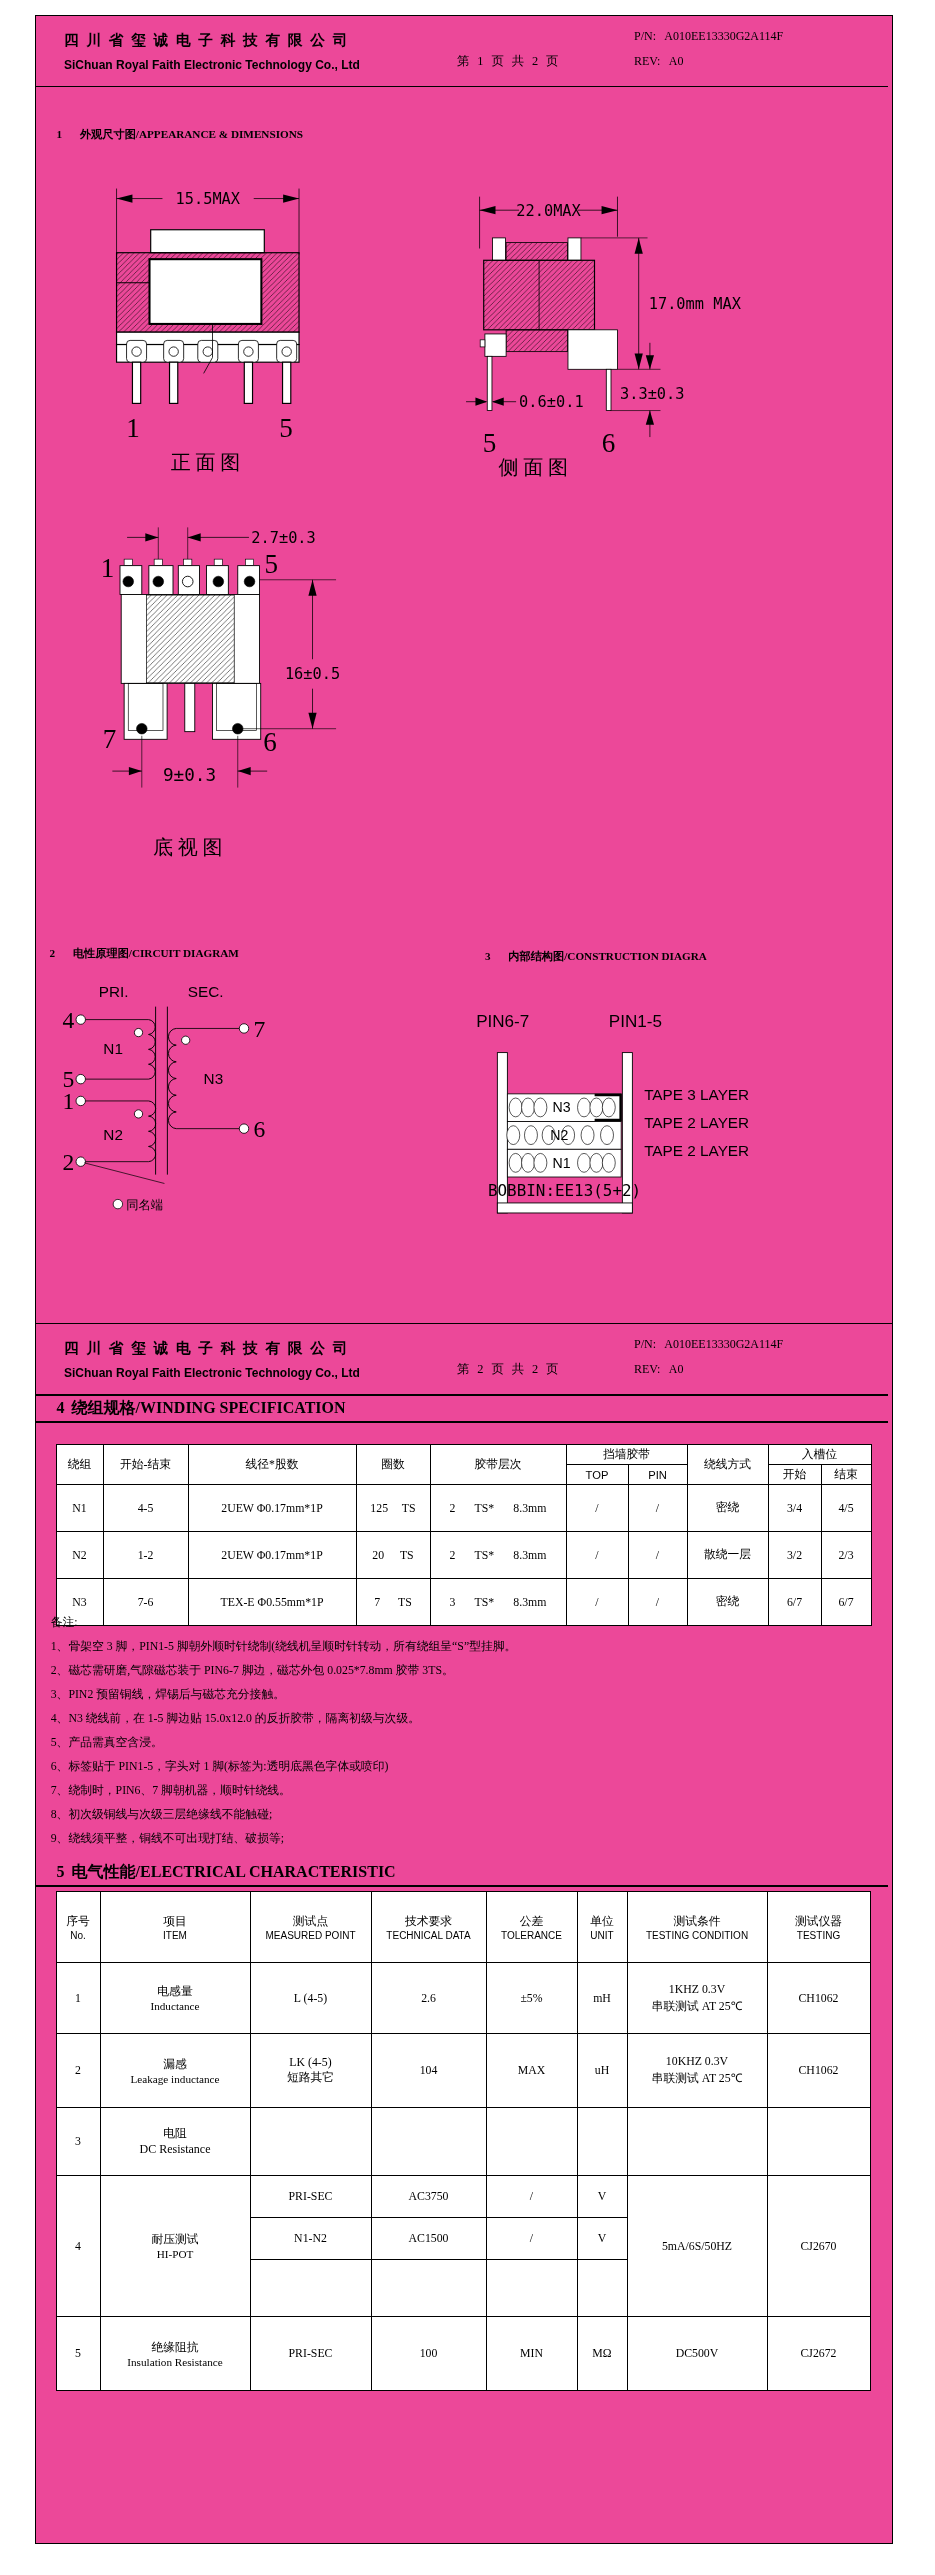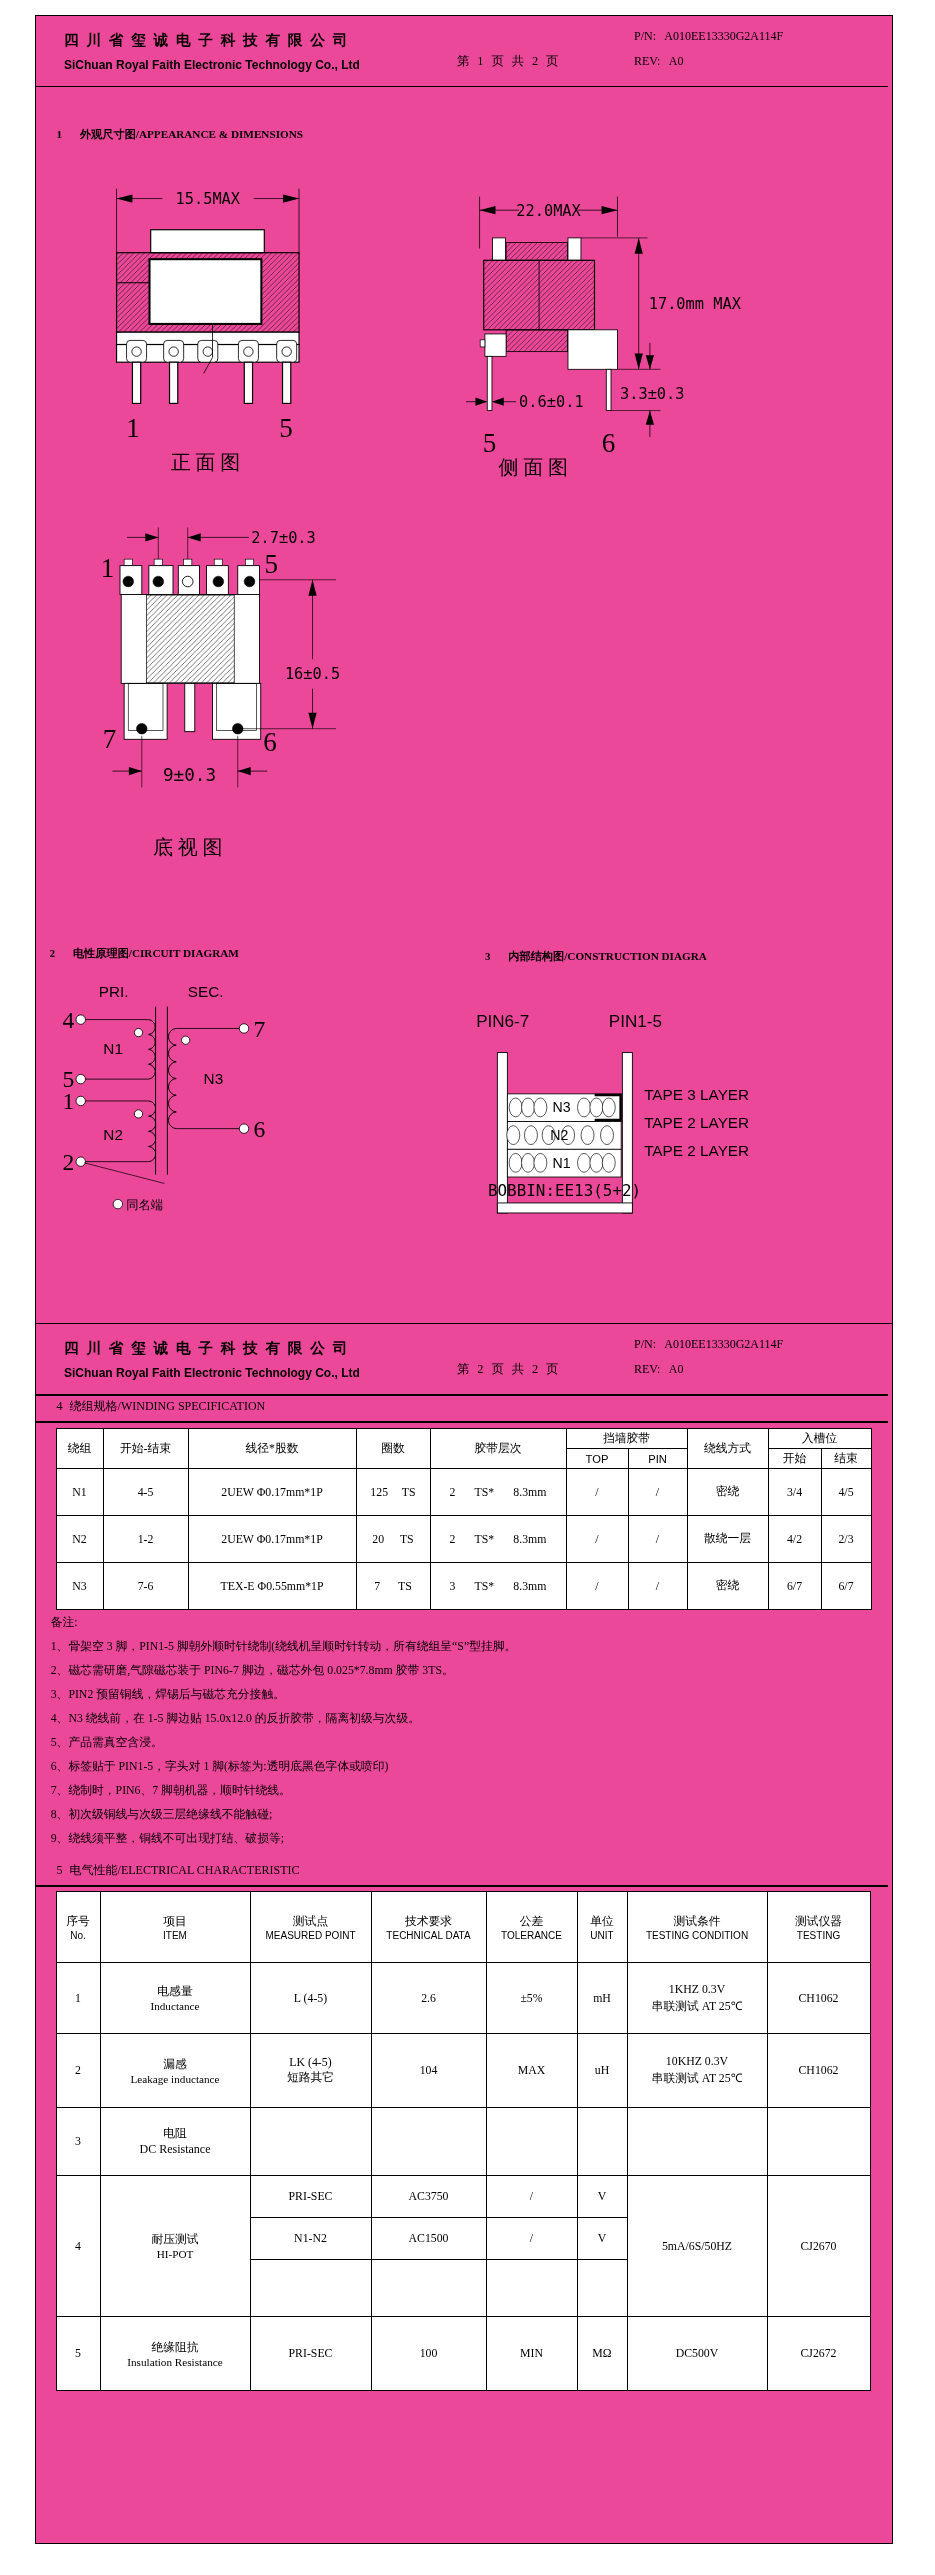--- a/index.html
+++ b/index.html
@@ -7,21 +7,21 @@
   .page{position:absolute;border:1.8px solid #000;background:#ec4899}
   .abs{position:absolute;white-space:nowrap}
   .company-cn{font-size:14.7px;font-weight:bold;letter-spacing:7.7px}
   .company-en{font-size:12px;font-weight:bold;font-family:"Liberation Sans",sans-serif}
   .pageinfo{font-size:12.4px;letter-spacing:2.4px}
   .pnrev{font-size:12px}
   .pnrev .lab{margin-right:8.3px}
   .hline{position:absolute;background:#000;height:1.8px}
   .sec-h{font-size:11.2px;font-weight:bold}
   .sec-h .num{margin-right:17.7px}
-  .sec-h2{font-size:12px;font-weight:normal}
+  .sec-h2{font-size:16px;font-weight:bold}
   .sec-h2 .num{margin-right:7px}
   table{border-collapse:collapse;table-layout:fixed;position:absolute;background:#fff;border:1.8px solid #000}
   th,td{border:1.2px solid #000;text-align:center;vertical-align:middle;font-size:11.8px;font-weight:normal;padding:0;overflow:hidden}
   .en{font-family:"Liberation Sans",sans-serif;font-size:10px}
   .sp{display:flex;justify-content:space-evenly;align-items:center;width:100%}
   .notes div{font-size:11.8px;line-height:24px;white-space:nowrap}
   svg{position:absolute;overflow:visible}
   svg text{fill:#000}
   .dim{font-family:"DejaVu Sans Mono",monospace;font-size:26px}
   .dim30{font-family:"DejaVu Sans Mono",monospace;font-size:30px}
@@ -319,21 +319,21 @@
   <div class="abs company-cn" style="left:28px;top:15.3px">四川省玺诚电子科技有限公司</div>
   <div class="abs company-en" style="left:28px;top:42px">SiChuan Royal Faith Electronic Technology Co., Ltd</div>
   <div class="abs pageinfo" style="left:421px;top:37px">第 2 页 共 2 页</div>
   <div class="abs pnrev" style="left:598px;top:13px"><span class="lab">P/N:</span><span>A010EE13330G2A114F</span></div>
   <div class="abs pnrev" style="left:598px;top:38px"><span class="lab">REV:</span><span>A0</span></div>
   <div class="hline" style="left:0;top:70px;width:852px"></div>
 
   <div class="abs sec-h2" style="left:20.6px;top:74px"><span class="num">4</span><span>绕组规格/WINDING SPECIFICATION</span></div>
   <div class="hline" style="left:0;top:97px;width:852px"></div>
 
-  <table style="left:19.5px;top:104px;width:815px">
+  <table style="left:19.5px;top:120px;width:815px">
     <colgroup>
       <col style="width:47px">
         <col style="width:85px">
         <col style="width:168px">
         <col style="width:74px">
         <col style="width:136px">
       <col style="width:62px">
         <col style="width:59px">
         <col style="width:81px">
         <col style="width:53px">
@@ -392,21 +392,21 @@
       <td>
             <div class="sp">
               <span>2</span>
               <span>TS*</span>
               <span>8.3mm</span>
             </div>
           </td>
       <td>/</td>
       <td>/</td>
       <td>散绕一层</td>
-      <td>4/2</td>
+      <td>3/2</td>
       <td>2/3</td>
     </tr>
     <tr style="height:47px">
       <td>N3</td>
       <td>7-6</td>
       <td>TEX-E Φ0.55mm*1P</td>
       <td>
             <div class="sp">
               <span>7</span>
               <span>TS</span>

